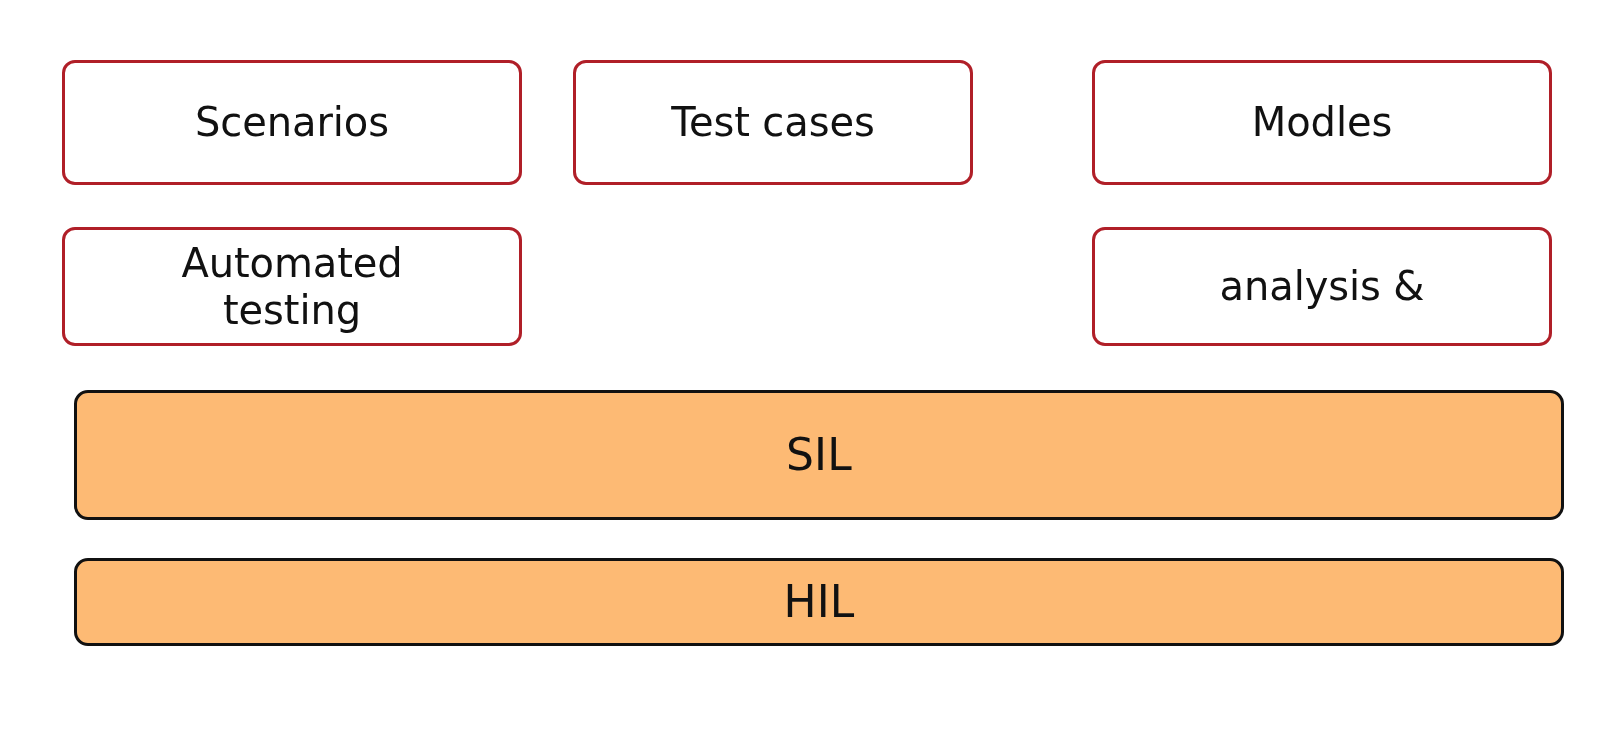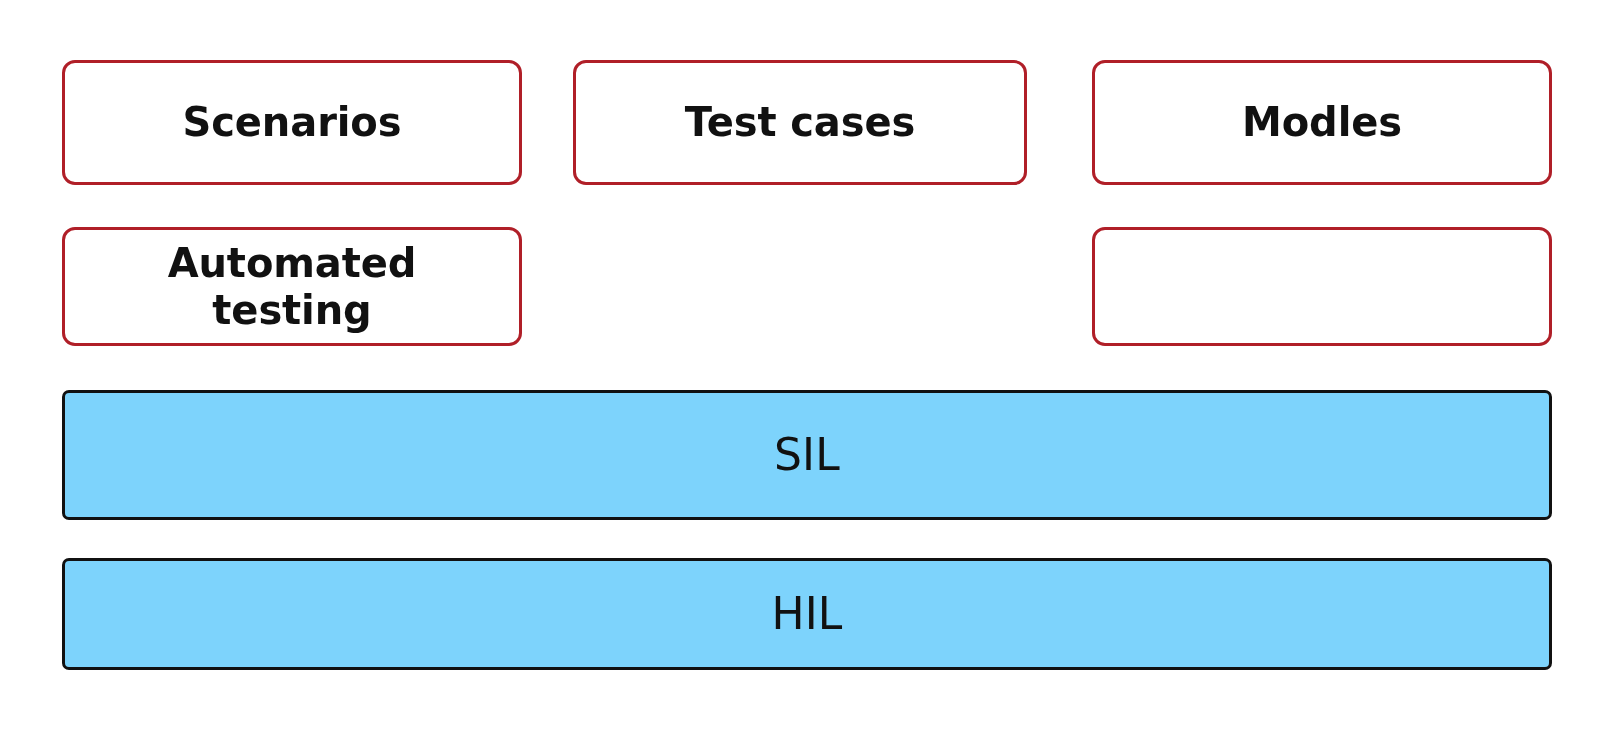--- a/index.html
+++ b/index.html
@@ -34,51 +34,52 @@
     color: #111111;
     line-height: 1.16;
   }
 
   
   .component {
     background: #ffffff;
     border: 3px solid #b01f28;
     border-radius: 13px;
     font-size: 40px;
-    font-weight: 700;
+    font-weight: 400;
     letter-spacing: -0.1px;
     justify-content: center;
   }
 
   .component .label {
     display: block;
     padding: 0 10px;
   }
 
   
   .platform {
-    background: #7dd3fc;
+    background: #fdba74;
     border: 3px solid #111111;
-    border-radius: 7px;
+    border-radius: 14px;
     font-size: 44px;
     font-weight: 400;
     letter-spacing: 0.2px;
+    margin-left: 12px;
   }
 
   
   .col-1 { left: 62px;   width: 460px; }
-  .col-2 { left: 573px;  width: 454px; }
+  .col-2 { left: 573px;  width: 400px; }
   .col-3 { left: 1092px; width: 460px; }
 
   
   .row-1 { top: 60px;  height: 125px; }
   .row-2 { top: 227px; height: 119px; }
 
   .bar-sil { left: 62px; width: 1490px; top: 390px; height: 130px; }
-  .bar-hil { left: 62px; width: 1490px; top: 558px; height: 112px; justify-content: center; }
+  .bar-hil { left: 62px; width: 1490px; top: 558px; height: 88px; justify-content: center; }
 </style>
 </head>
 <body>
 
 <div id="diagram">
 
   <div class="node component row-1 col-1">
     <span class="label">Scenarios</span>
   </div>
 
@@ -93,21 +94,21 @@
   <div class="node component row-2 col-1">
     <span class="label">
       <span>Automated</span><br>
       <span>testing</span>
     </span>
   </div>
 
 
   <div class="node component row-2 col-3">
     <span class="label">
-      <br>
+      <span>analysis &amp;</span><br>
     </span>
   </div>
 
   <div class="node platform bar-sil">
     <span class="label">SIL</span>
   </div>
 
   <div class="node platform bar-hil">
     <span class="label">HIL</span>
   </div>

